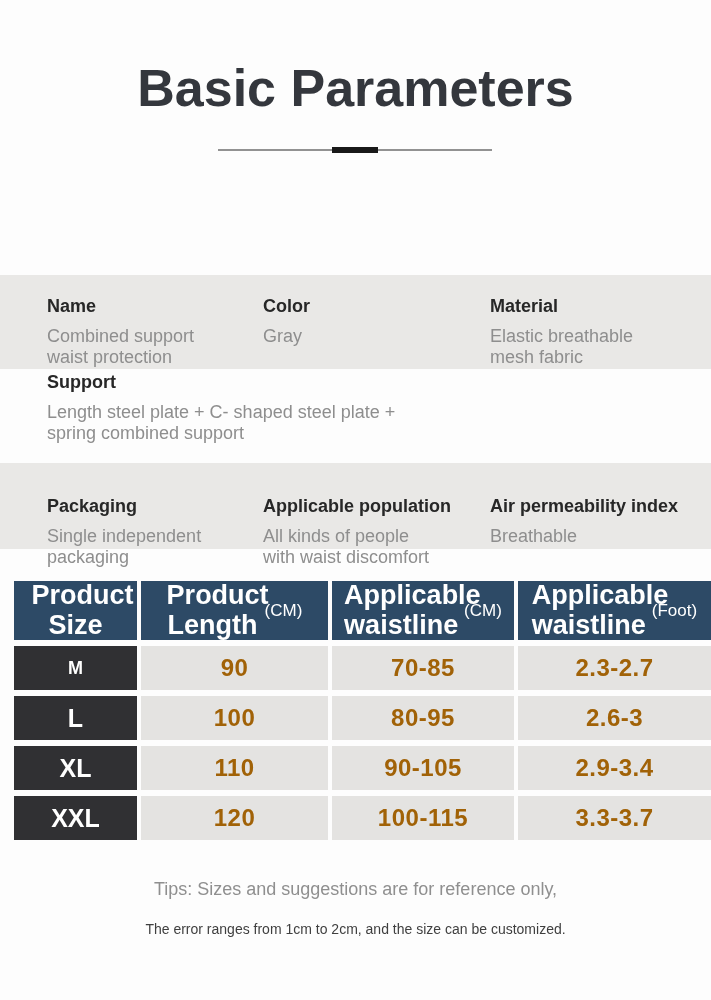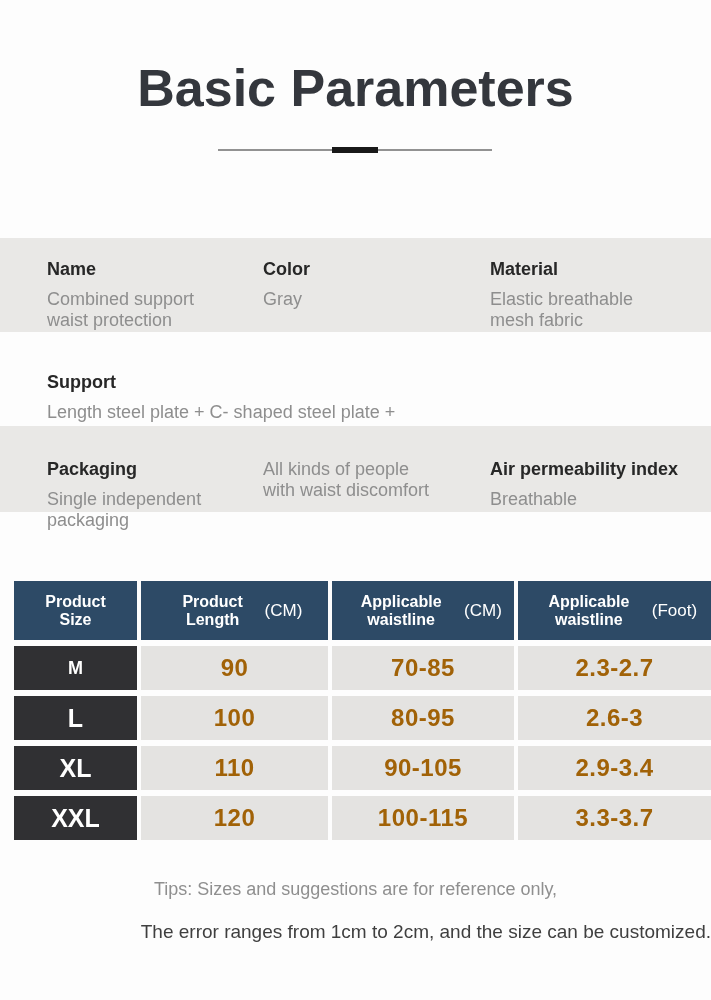--- a/index.html
+++ b/index.html
@@ -36,21 +36,21 @@
     width: 46px; height: 6px;
     background: #191919;
   }
 
   
   .band {
     position: absolute;
     left: 0; width: 100%;
     box-sizing: border-box;
   }
-  .band-gray { background: #e9e8e6; }
+  .band-gray { background: #e9e8e6; margin-top: 37px; }
   #band-1 { top: 238px; height: 94px; padding: 21px 0 0 47px; }
   #band-support { top: 352px; height: 98px; padding: 20px 0 0 47px; }
   #band-2 { top: 426px; height: 86px; padding: 33px 0 0 47px; }
   .band-grid { display: grid; grid-template-columns: 216px 227px auto; }
   .info-label {
     font-size: 18px;
     font-weight: bold;
     color: #272727;
     margin: 0 0 9px 0;
   }
@@ -77,21 +77,21 @@
   .hcell {
     background: #2d4a66;
     color: #ffffff;
     display: flex;
     align-items: center;
     justify-content: center;
     gap: 6px;
   }
   .hlabel {
     font-weight: bold;
-    font-size: 16px;
+    font-size: 27px;
     line-height: 1.1;
     text-align: center;
   }
   .hlabel.w-size { width: 88px; }
   .hlabel.w-length { width: 92px; }
   .hlabel.w-waist { width: 114px; }
   .hunit { font-size: 17px; font-weight: normal; white-space: nowrap; }
   .cell-size {
     background: #303033;
     color: #ffffff;
@@ -113,21 +113,21 @@
     justify-content: center;
   }
 
   
   .tips {
     position: absolute;
     top: 879px; left: 0; width: 100%;
     text-align: center;
   }
   .tips-line1 { font-size: 18px; color: #8f8f8f; margin: 0 0 21px 0; }
-  .tips-line2 { font-size: 19px; color: #3f3f3f; margin: 0; text-align: right; }
+  .tips-line2 { font-size: 14px; color: #3f3f3f; margin: 0; }
 </style>
 </head>
 <body>
 
 <div class="page">
 
   <h1 class="page-title">Basic Parameters</h1>
   <div class="divider">
     <div class="divider-bar"></div>
   </div>
@@ -156,20 +156,21 @@
     </div>
   </div>
 
   <div class="band band-gray" id="band-2">
     <div class="band-grid">
       <div class="info-item">
         <div class="info-label">Packaging</div>
         <div class="info-value">Single independent packaging</div>
       </div>
       <div class="info-item">
+        <div class="info-label">Applicable population</div>
         <div class="info-value">All kinds of people with waist discomfort</div>
       </div>
       <div class="info-item">
         <div class="info-label">Air permeability index</div>
         <div class="info-value">Breathable</div>
       </div>
     </div>
   </div>
 
   <div class="size-table">

